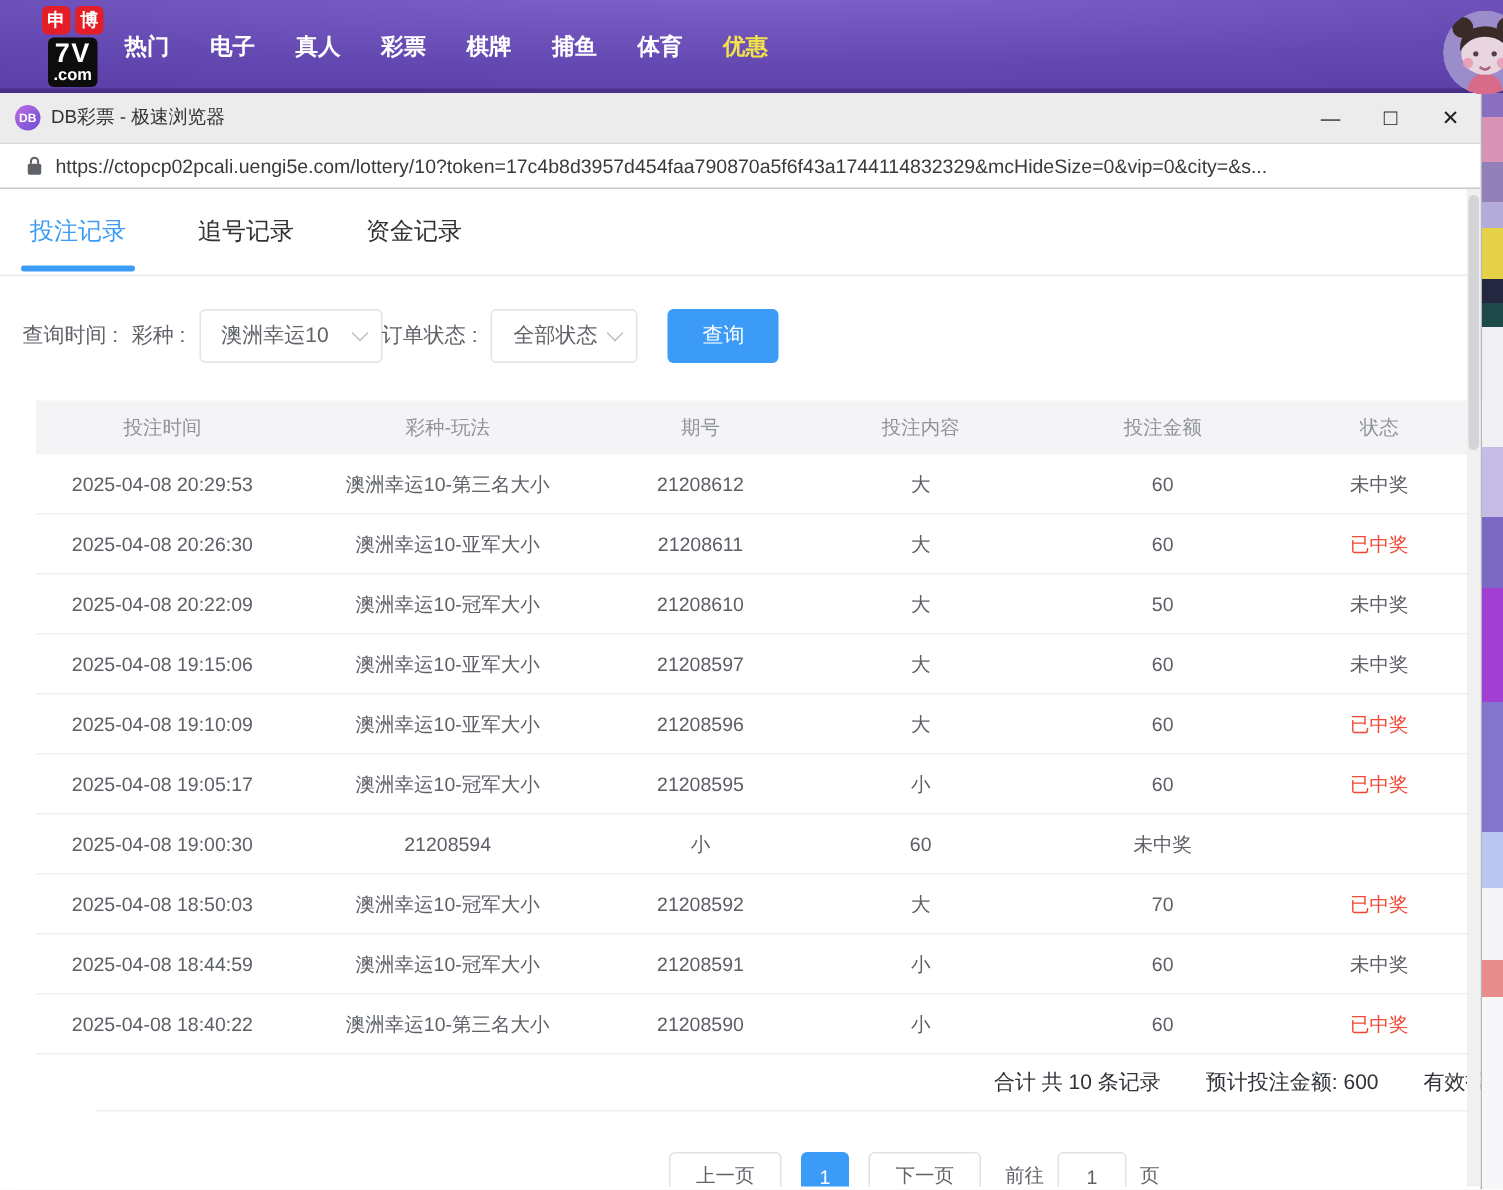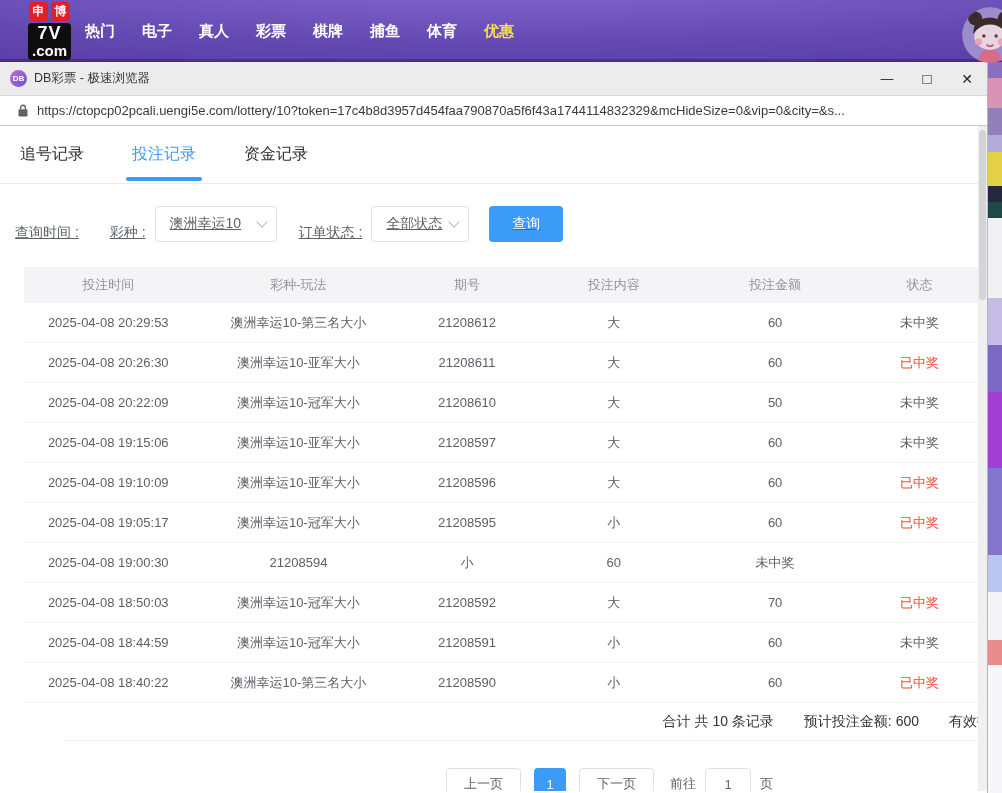--- a/index.html
+++ b/index.html
@@ -10,21 +10,21 @@
   .topnav { position:absolute; top:0; left:0; width:1002px; height:62px;
     background:radial-gradient(130% 170% at 50% -25%, #8468cf 0%, #6549b2 55%, #54389f 100%);
     display:flex; align-items:center; padding-left:28px;
     box-shadow:inset 0 -3px 0 rgba(35,15,75,.35); z-index:1; }
   .logo { display:flex; flex-direction:column; align-items:center; margin-right:14px; cursor:pointer; }
   .logo-badges { display:flex; gap:3px; margin-bottom:2px; }
   .logo-badge { width:19px; height:19px; background:#e31e26; border-radius:4px; color:#fff;
     font-size:12px; font-weight:bold; display:flex; align-items:center; justify-content:center; }
   .logo-box { background:#0d0d0d; border-radius:4px; padding:1px 4px 2px; text-align:center; line-height:1; }
   .logo-name { font-size:18px; font-weight:800; color:#fff; letter-spacing:1px; }
-  .logo-tld { font-size:15px; font-weight:700; color:#fff; margin-top:1px; }
+  .logo-tld { font-size:11px; font-weight:700; color:#fff; margin-top:1px; }
   .nav-items { display:flex; gap:27px; align-items:center; }
   .nav-item { font-size:15px; font-weight:700; color:#fff; cursor:pointer; text-decoration:none; }
   .nav-item.highlight span { color:#f2e14d; }
   .avatar { position:absolute; right:-16px; top:7px; width:56px; height:56px; border-radius:50%;
     overflow:hidden; cursor:pointer; }
 
   
   .bwindow { position:absolute; top:62px; left:0; width:988px; height:731px; background:#fff;
     border-right:1px solid #b5b5bc; box-shadow:3px 0 8px rgba(0,0,0,.18); overflow:hidden; }
   .titlebar { height:34px; background:#ececec; border-bottom:1px solid #d9d9d9;
@@ -48,32 +48,32 @@
 
   
   .tabs { display:flex; padding-left:20px; height:58px; align-items:stretch;
     border-bottom:1px solid #e7eaee; gap:48px; }
   .tab { display:flex; align-items:center; font-size:16px; color:#303133; position:relative; cursor:pointer; }
   .tab.active { color:#3b9bf7; }
   .tab.active::after { content:''; position:absolute; left:-6px; right:-6px; bottom:2px;
     height:4px; border-radius:3px; background:#3b9bf7; }
 
   
-  .filter-row { display:flex; align-items:flex-end; margin:22px 0 0 15px; height:36px;
-    font-size:14px; color:#5f6368;text-decoration:underline; }
+  .filter-row { display:flex; align-items:center; margin:22px 0 0 15px; height:36px;
+    font-size:14px; color:#5f6368; }
   .flabel { margin-right:9px; }
   .time-group { display:flex; border:1px solid #dfe3e8; border-radius:4px; overflow:hidden;
     height:36px; background:#fff; }
   .time-opt { padding:0 13px; display:flex; align-items:center; font-size:14px; color:#46494d;
     position:relative; background:#fff; cursor:pointer; }
   .time-opt:not(:first-child)::before { content:''; position:absolute; left:0; top:10px;
     height:14px; width:1px; background:#dde1e6; }
   .time-opt.active { background:#3b9bf7; color:#fff; margin:-1px 0; padding:0 14px; border-radius:4px 0 0 4px; }
   .time-opt.active::before { display:none; }
-  .sel-label { margin-left:22px; margin-right:9px; }
+  .sel-label { margin-right:9px; }
   .select { height:36px; border:1px solid #dfe3e8; border-radius:4px; display:flex; align-items:center;
     justify-content:space-between; padding:0 10px 0 14px; color:#5f6368; background:#fff; cursor:pointer; }
   .select.lottery { width:122px; }
   .select.status { width:98px; margin-right:0; }
   .caret { width:8px; height:8px; border-right:1.6px solid #b9bfc7; border-bottom:1.6px solid #b9bfc7;
     transform:rotate(45deg); margin:-4px 0 0 8px; flex:none; }
   .search-btn { width:74px; height:36px; background:#3b9bf7; border:none; border-radius:4px; color:#fff;
     font-size:14px; display:flex; align-items:center; justify-content:center; margin-left:20px; cursor:pointer; }
 
   
@@ -193,25 +193,25 @@
             <rect x="0.5" y="5.2" width="9" height="7.3" rx="1.2" fill="#5f6368"></rect>
             <path d="M2.6 5.2 V3.6 a2.4 2.4 0 0 1 4.8 0 V5.2" fill="none" stroke="#5f6368" stroke-width="1.4"></path>
           </svg>
       </span>
       <div class="url-text">https://ctopcp02pcali.uengi5e.com/lottery/10?token=17c4b8d3957d454faa790870a5f6f43a1744114832329&amp;mcHideSize=0&amp;vip=0&amp;city=&amp;s...</div>
     </div>
 
     <div class="content">
 
       <div class="tabs">
-        <div class="tab">
+        <div class="tab active">
+            <span>投注记录</span>
+          </div>
+          <div class="tab">
             <span>追号记录</span>
-          </div>
-          <div class="tab active">
-            <span>投注记录</span>
           </div>
           <div class="tab">
             <span>资金记录</span>
           </div>
       </div>
 
       <div class="filter-row">
         <span class="flabel">查询时间 :</span>
         <span class="flabel sel-label">彩种 :</span>
         <div class="select lottery">

